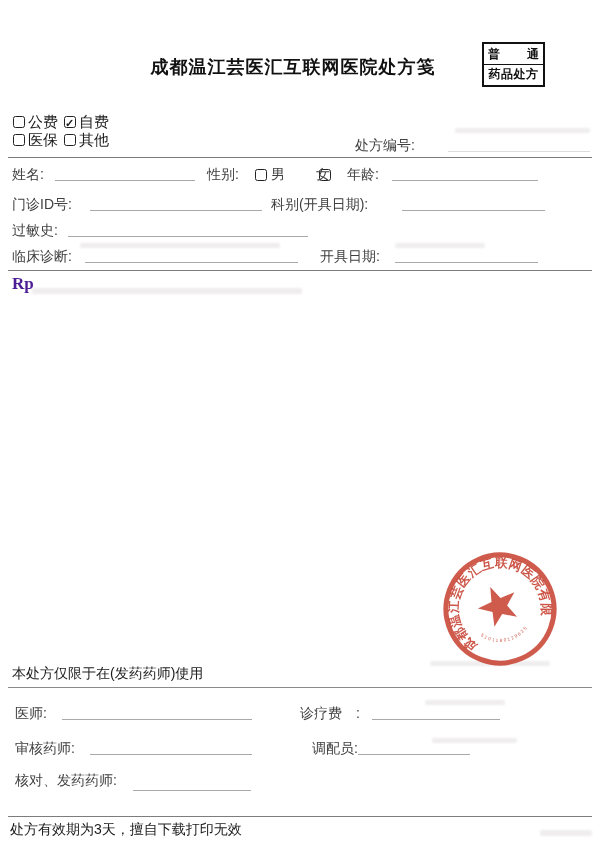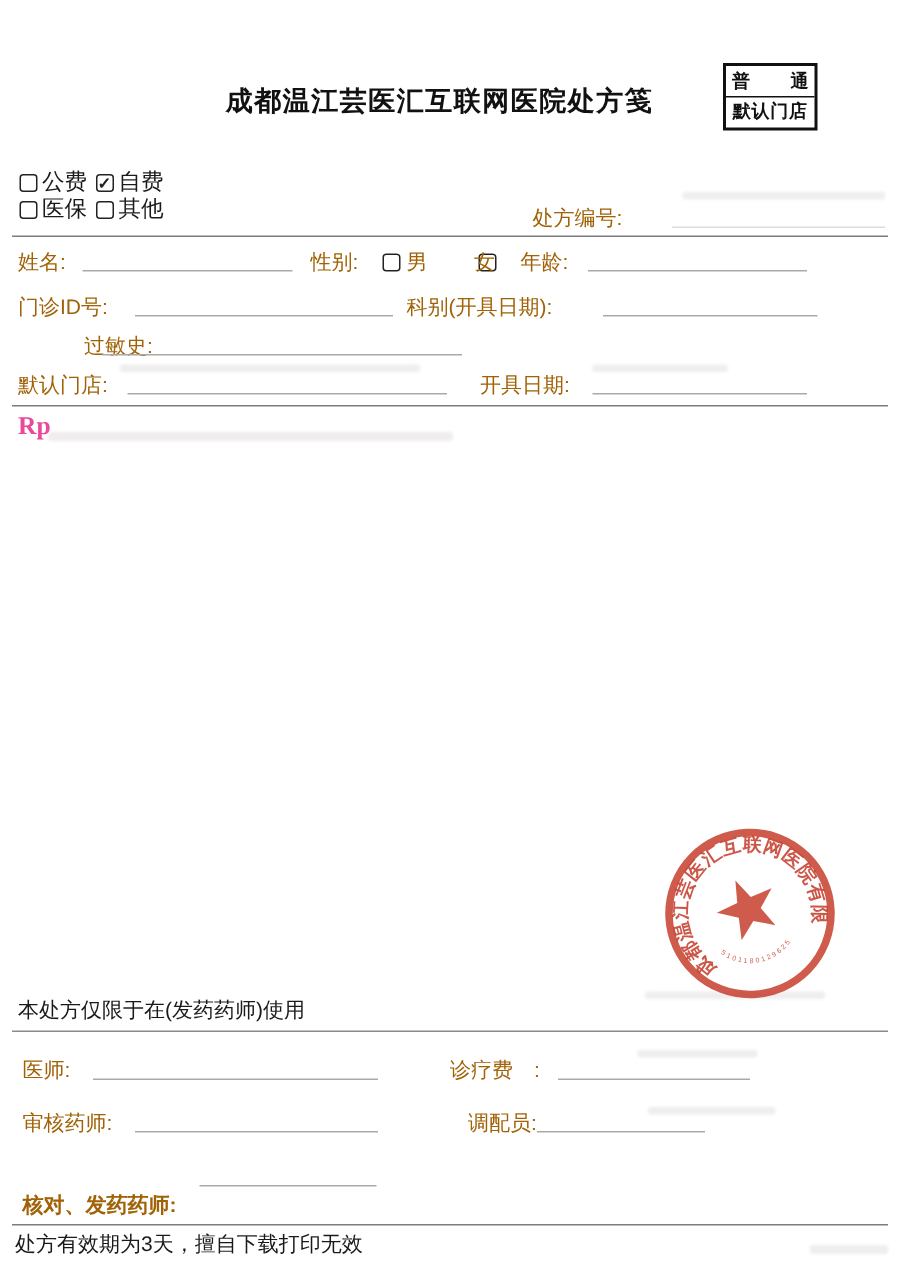--- a/index.html
+++ b/index.html
@@ -43,22 +43,22 @@
   .cb.checked::after {
     content:"✓";
     position:absolute; left:0px; top:-3px;
     font-size:11px; font-weight:bold; color:#222;
   }
   .cb-label { font-size:15px; margin-right:6px; color:#1a1a1a;text-align:center; }
   .u { display:inline-block; border-bottom:1px solid #a9a9a9; height:14px; vertical-align:bottom; }
   .u-light { border-bottom:1px solid #dcdcdc; }
   .divider { left:8px; width:584px; border-top:1px solid #7d7d7d; height:0; }
   .row { white-space:nowrap; }
-  .lbl { color:#a16207; }
-  .rp { font-family:"Liberation Serif", serif; font-weight:bold; font-size:17px; color:#ec4899; }
+  .lbl { color:#404040; }
+  .rp { font-family:"Liberation Serif", serif; font-weight:bold; font-size:17px; color:#4c1d95; }
   .usage-line {
     top:665px; left:8px; width:584px;
     padding:0 0 4px 4px;
     border-bottom:1px solid #8a8a8a;
     font-size:14px;
   }
   .footer-note { top:821px; left:10px; font-size:14px; }
   .smudge { position:absolute; background:#efeded; filter:blur(1px); border-radius:2px; }
   .stamp-wrap { top:549px; left:440px; width:120px; height:120px; transform:rotate(-24deg); opacity:0.92; }
   .stamp-wrap svg { display:block; }
@@ -70,21 +70,21 @@
 
   
   <div class="abs title">成都温江芸医汇互联网医院处方笺</div>
 
   
   <div class="abs type-box">
     <div class="l1">
       <span>普</span>
       <span>通</span>
     </div>
-    <div class="l2">默认门店</div>
+    <div class="l2">药品处方</div>
   </div>
 
   
   <div class="abs pay-block">
     <div class="pay-row">
       <span class="cb"></span>
       <span class="cb-label">公费</span>
       <span class="cb checked"></span>
       <span class="cb-label">自费</span>
     </div>
@@ -129,28 +129,28 @@
   <div class="abs row" style="top:196px; left:12px;">
     <span class="lbl">门诊ID号:</span>
   </div>
   <span class="abs u" style="top:197px; left:90px; width:172px;"></span>
   <div class="abs row" style="top:196px; left:271px;">
     <span class="lbl">科别(开具日期):</span>
   </div>
   <span class="abs u" style="top:197px; left:402px; width:143px;"></span>
 
   
-  <div class="abs row" style="top:222px; left:12px;margin-left:44px;">
+  <div class="abs row" style="top:222px; left:12px;">
     <span class="lbl">过敏史:</span>
   </div>
   <span class="abs u" style="top:223px; left:68px; width:240px;"></span>
 
   
   <div class="abs row" style="top:248px; left:12px;">
-    <span class="lbl">默认门店:</span>
+    <span class="lbl">临床诊断:</span>
   </div>
   <span class="abs u" style="top:249px; left:85px; width:213px;"></span>
   <div class="abs row" style="top:248px; left:320px;">
     <span class="lbl">开具日期:</span>
   </div>
   <span class="abs u" style="top:249px; left:395px; width:143px;"></span>
 
   <div class="abs divider" style="top:270px;"></div>
 
   
@@ -201,21 +201,21 @@
   <div class="abs row" style="top:740px; left:15px;">
     <span class="lbl">审核药师:</span>
   </div>
   <span class="abs u" style="top:741px; left:90px; width:162px;"></span>
   <div class="abs row" style="top:740px; left:312px;">
     <span class="lbl">调配员:</span>
   </div>
   <span class="abs u" style="top:741px; left:358px; width:112px;"></span>
 
   
-  <div class="abs row" style="top:795px; left:15px;font-weight:bold;">
+  <div class="abs row" style="top:772px; left:15px;">
     <span class="lbl">核对、发药药师:</span>
   </div>
   <span class="abs u" style="top:777px; left:133px; width:118px;"></span>
 
   <div class="abs divider" style="top:816px;"></div>
 
   
   <div class="abs footer-note">处方有效期为3天，擅自下载打印无效</div>
 
 </div>

